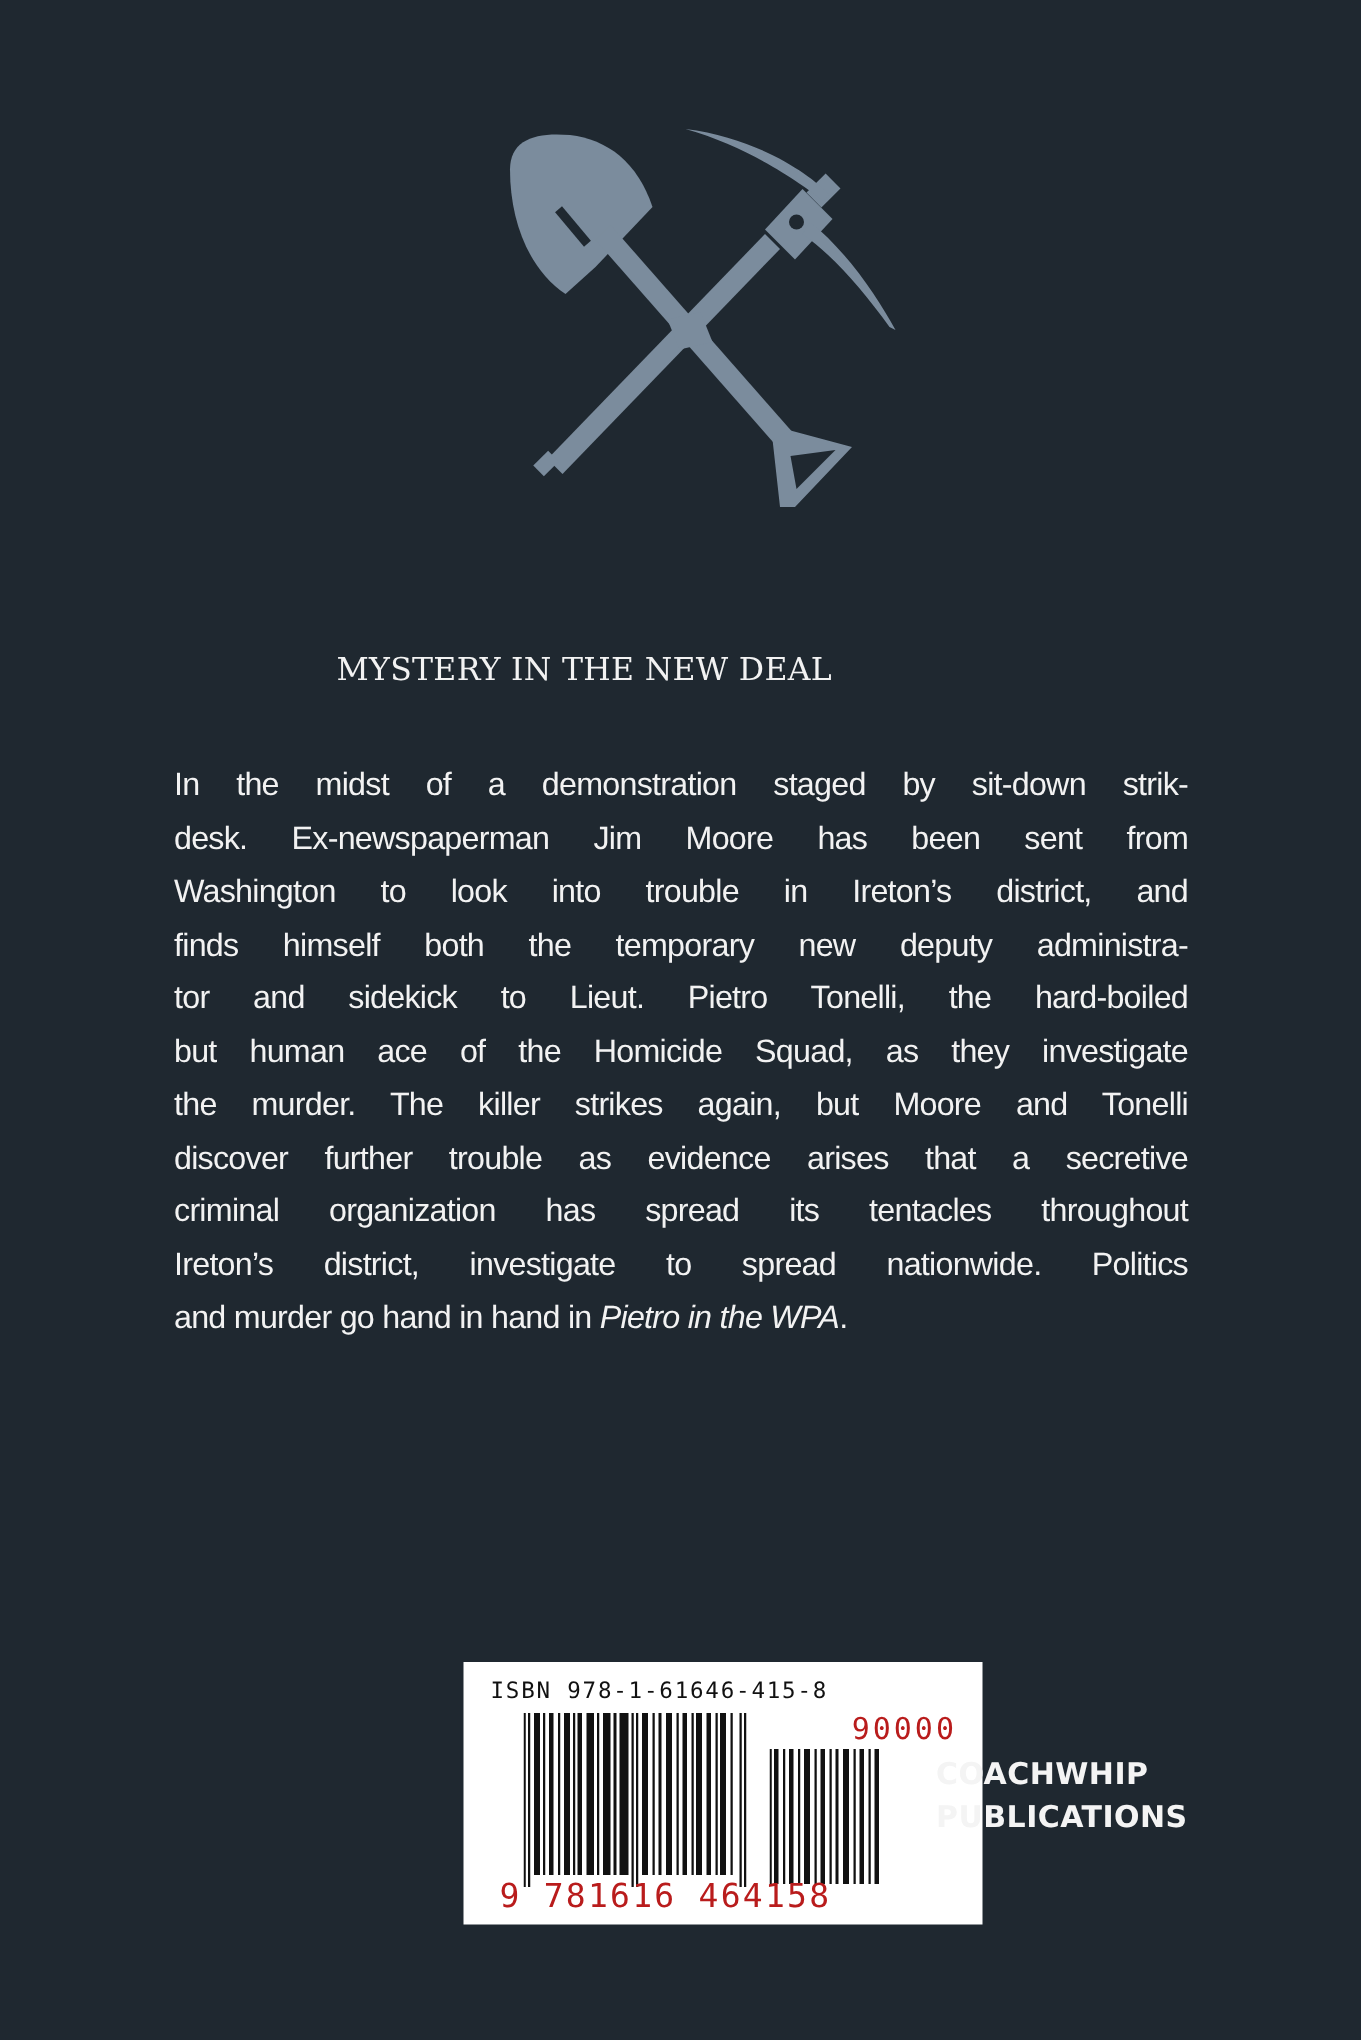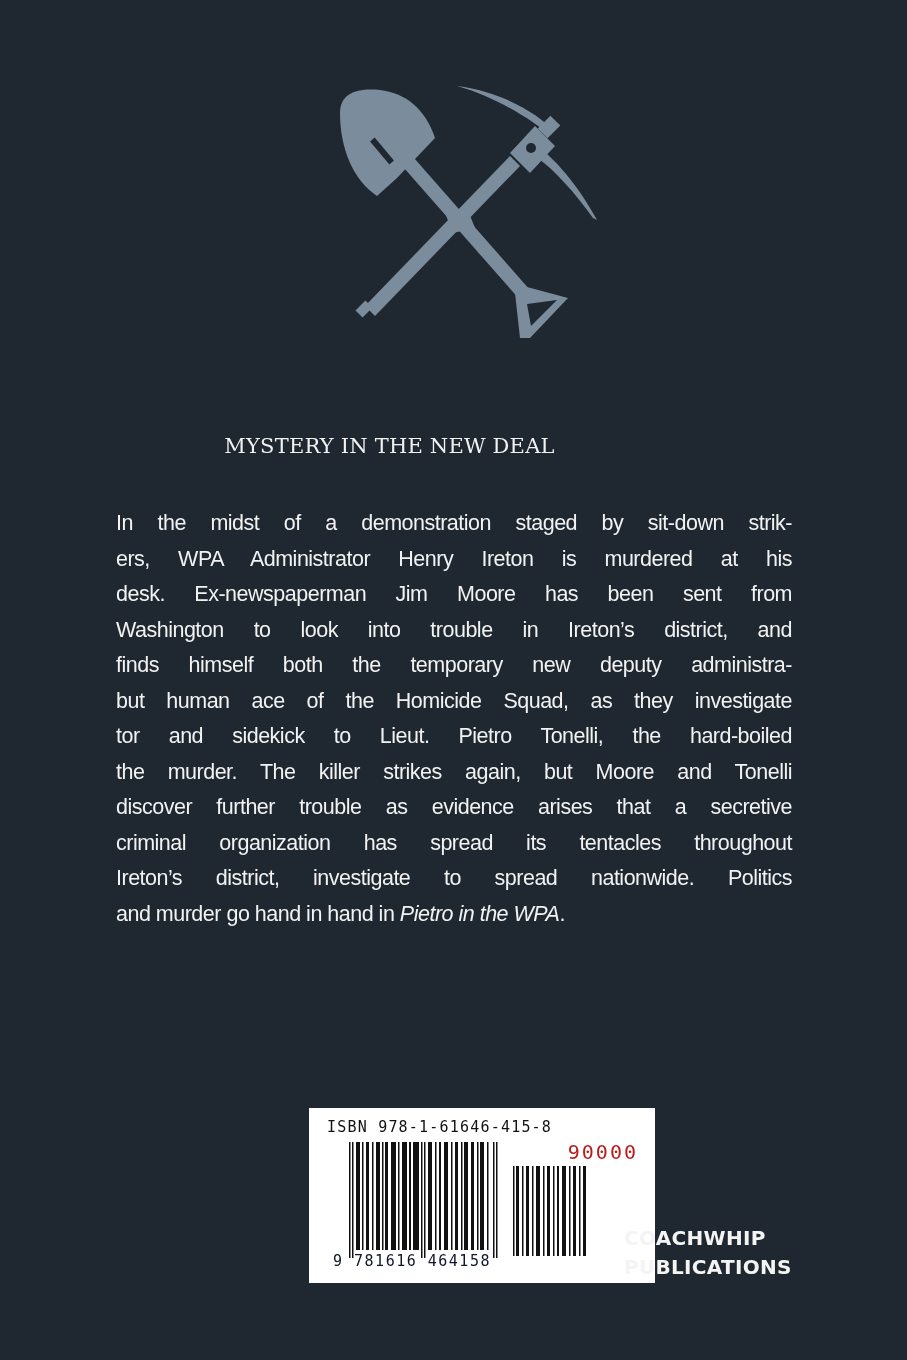--- a/index.html
+++ b/index.html
@@ -11,22 +11,22 @@
     font-family:Liberation Sans, sans-serif; font-size:21.5px; line-height:35.5px; color:#f2f2f2;
     text-align:justify; letter-spacing:-0.5px; }
   .blurb .lines span { display:block; text-align-last:justify; white-space:nowrap; }
   .blurb .lines span.last { text-align-last:left; }
   .barcode-box { position:absolute; left:309px; top:1108px; width:346px; height:175px; background:#fff; }
   .isbn-top { position:absolute; left:18px; top:10px; font-family:"DejaVu Sans Mono", monospace;
     font-size:15px; color:#111; letter-spacing:1.2px; white-space:nowrap; }
   .price { position:absolute; right:17px; top:32px; font-family:"DejaVu Sans Mono", monospace; font-size:20px; color:#b91c1c; letter-spacing:2px; }
   .bars-main { position:absolute; left:40px; top:34px; width:150px; height:116px; }
   .bars-add { position:absolute; left:204px; top:58px; width:76px; height:90px; }
-  .isbn-bottom { position:absolute; left:24px; top:144px; font-family:"DejaVu Sans Mono", monospace; font-size:15px; color:#0f172a; letter-spacing:1.5px; white-space:nowrap; background:transparent; }
-  .publisher { position:absolute; left:624px; top:1224px; font-family:"DejaVu Sans", sans-serif; font-weight:bold; font-size:20px; line-height:29px; color:#f4f4f4; letter-spacing:0.3px; }
+  .isbn-bottom { position:absolute; left:24px; top:144px; font-family:"DejaVu Sans Mono", monospace; font-size:22px; color:#b91c1c; letter-spacing:1.5px; white-space:nowrap; background:transparent; }
+  .publisher { position:absolute; left:624px; top:1168px; font-family:"DejaVu Sans", sans-serif; font-weight:bold; font-size:20px; line-height:29px; color:#f4f4f4; letter-spacing:0.3px; }
 </style>
 </head>
 <body>
 
 <svg class="emblem" viewBox="0 0 280 290">
   <g fill="#7b8c9d">
 
     <polygon points="30,238 40,248 185,98 175,88"></polygon>
     <rect x="22" y="236" width="14" height="10" transform="rotate(-45 29 241)"></rect>
 
@@ -45,26 +45,25 @@
 
     <path d="M180,225 L192,219 L233,230 L195,270 L185,270 Z M192,236 L196,258 L222,232 Z" fill-rule="evenodd"></path>
   </g>
 </svg>
 
 <div class="tagline">MYSTERY IN THE NEW DEAL</div>
 
 <div class="blurb">
   <div class="lines">
     <span>In the midst of a demonstration staged by sit-down strik-</span>
-    <span>ers, WPA Administrator Henry Ireton is murdered at his</span>
     <span>desk. Ex-newspaperman Jim Moore has been sent from</span>
     <span>Washington to look into trouble in Ireton’s district, and</span>
     <span>finds himself both the temporary new deputy administra-</span>
+    <span>tor and sidekick to Lieut. Pietro Tonelli, the hard-boiled</span>
     <span>but human ace of the Homicide Squad, as they investigate</span>
-    <span>tor and sidekick to Lieut. Pietro Tonelli, the hard-boiled</span>
     <span>the murder. The killer strikes again, but Moore and Tonelli</span>
     <span>discover further trouble as evidence arises that a secretive</span>
     <span>criminal organization has spread its tentacles throughout</span>
     <span>Ireton’s district, investigate to spread nationwide. Politics</span>
     <span class="last"><span style="display:inline">and murder go hand in hand in </span><em style="display:inline">Pietro in the WPA</em><span style="display:inline">.</span></span>
   </div>
 </div>
 
 <div class="barcode-box">
   <div class="isbn-top">ISBN 978-1-61646-415-8</div>

